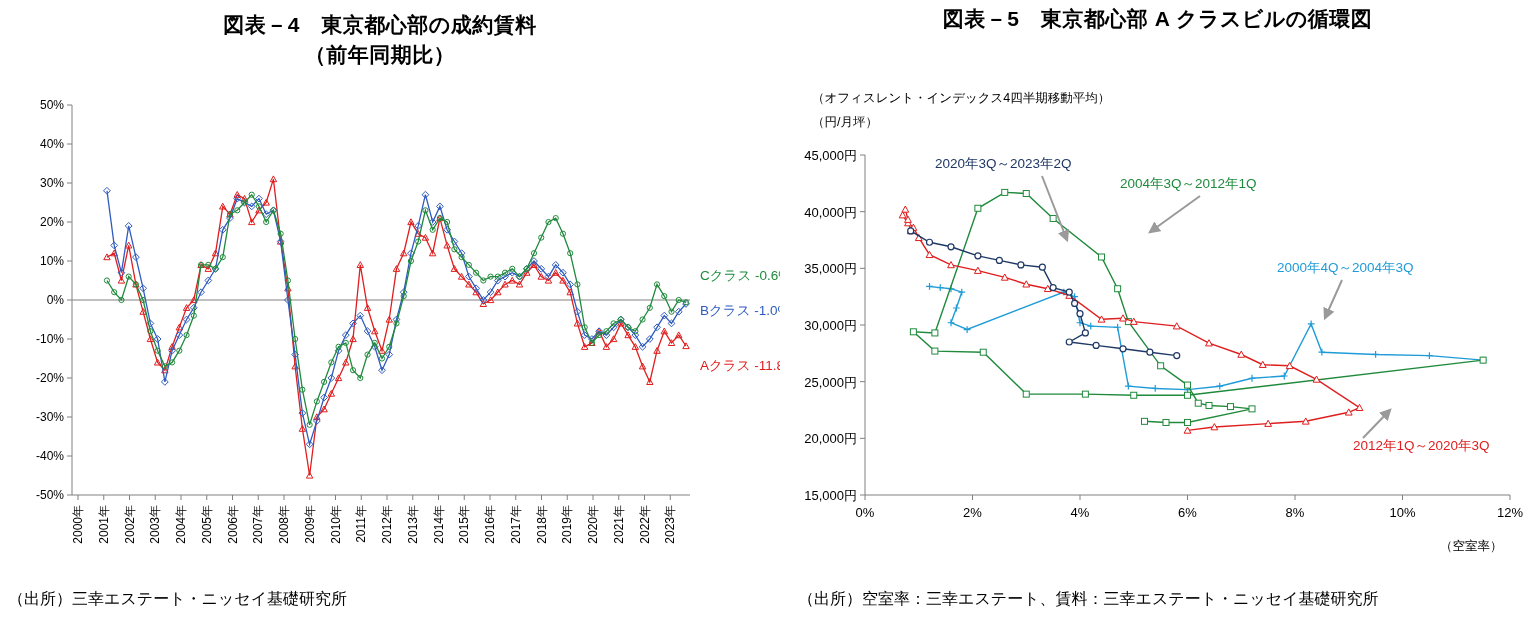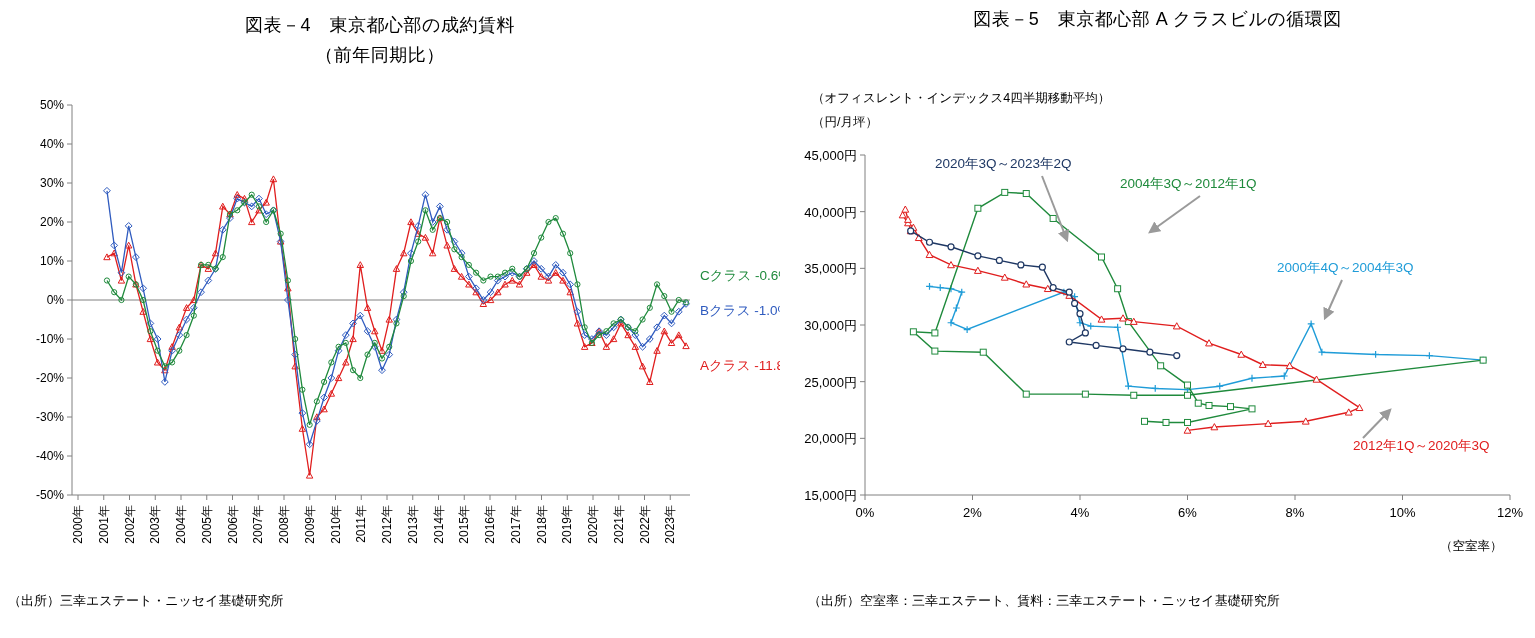--- a/index.html
+++ b/index.html
@@ -1,26 +1,26 @@
 <!DOCTYPE html>
 <html><head>
 <meta charset="utf-8">
 <style>
   html,body{margin:0;padding:0;background:#ffffff;}
   body{width:1535px;height:638px;font-family:"Liberation Sans","DejaVu Sans",sans-serif;color:#000;}
   .page{position:relative;width:1535px;height:638px;overflow:hidden;}
   .panel{position:absolute;top:0;height:638px;}
   #panel-left{left:0;width:780px;}
   #panel-right{left:780px;width:755px;}
-  .title{text-align:center;font-size:18px;font-weight:400;letter-spacing:.5px;line-height:30px;}
+  .title{text-align:center;font-size:21px;font-weight:700;letter-spacing:.5px;line-height:30px;}
   #left-title{position:absolute;left:0;top:10px;width:760px;}
   #right-title{position:absolute;left:0;top:4px;width:755px;}
-  .source{position:absolute;bottom:28px;font-size:13px;}
+  .source{position:absolute;bottom:28px;font-size:16px;}
   #left-source{left:8px;}
-  #right-source{left:28px;margin-top:24px;}
+  #right-source{left:18px;margin-top:24px;}
   svg{display:block;}
   .axis-line{stroke:#808080;stroke-width:1;fill:none;}
   .tick-label{font-size:12px;fill:#000;font-family:"Liberation Sans","DejaVu Sans",sans-serif;}
   .tick-label-r{font-size:13px;fill:#000;font-family:"Liberation Sans","DejaVu Sans",sans-serif;}
   .serieslabel{font-size:13.5px;font-family:"Liberation Sans","DejaVu Sans",sans-serif;}
   .annot{font-size:13.5px;font-family:"Liberation Sans","DejaVu Sans",sans-serif;}
   .axiscap{font-size:12.5px;font-family:"Liberation Sans","DejaVu Sans",sans-serif;fill:#000;}
 </style>
 </head>
 <body>

